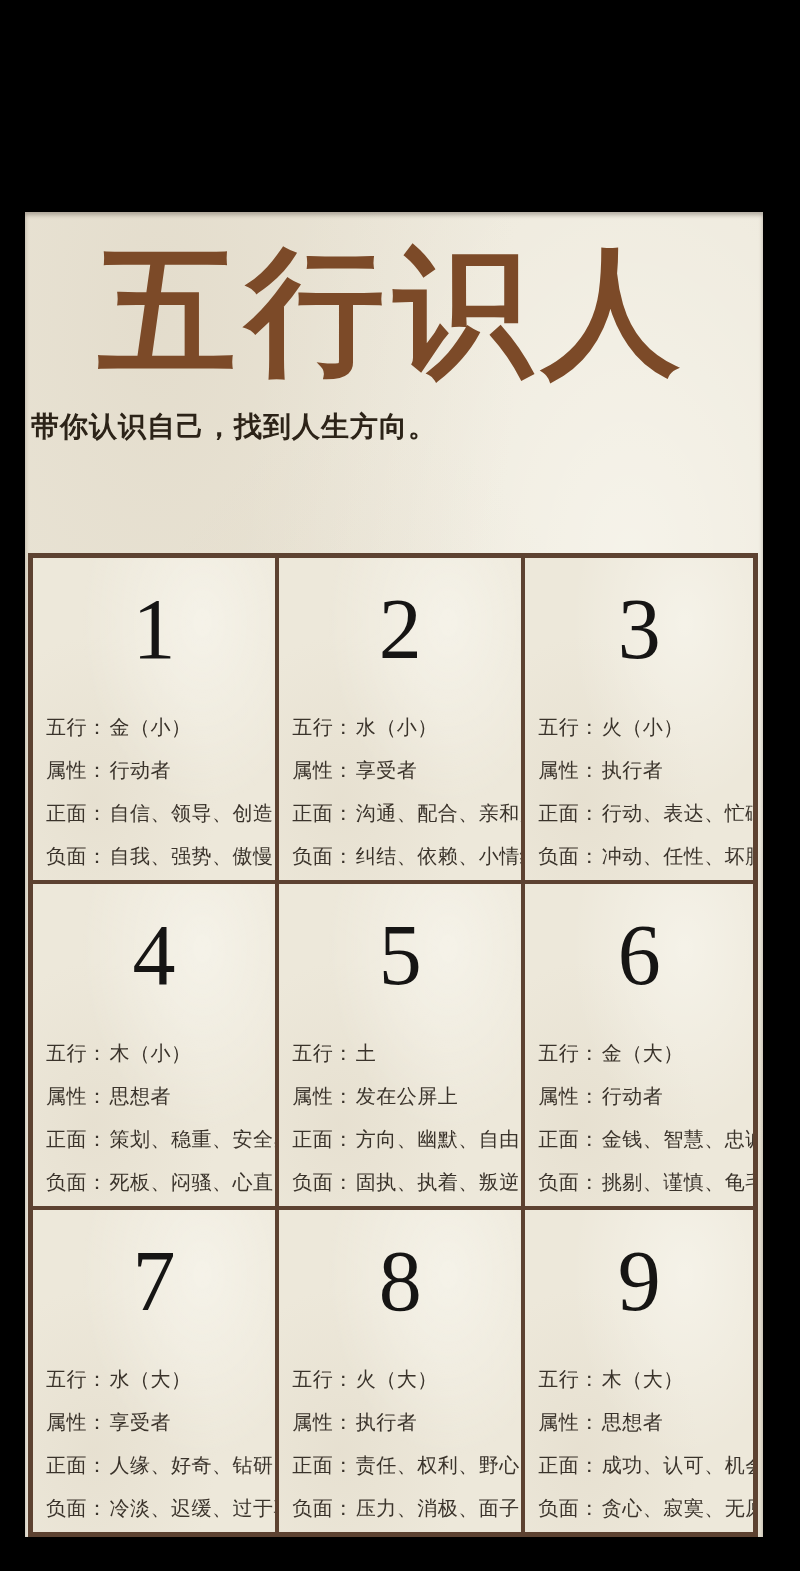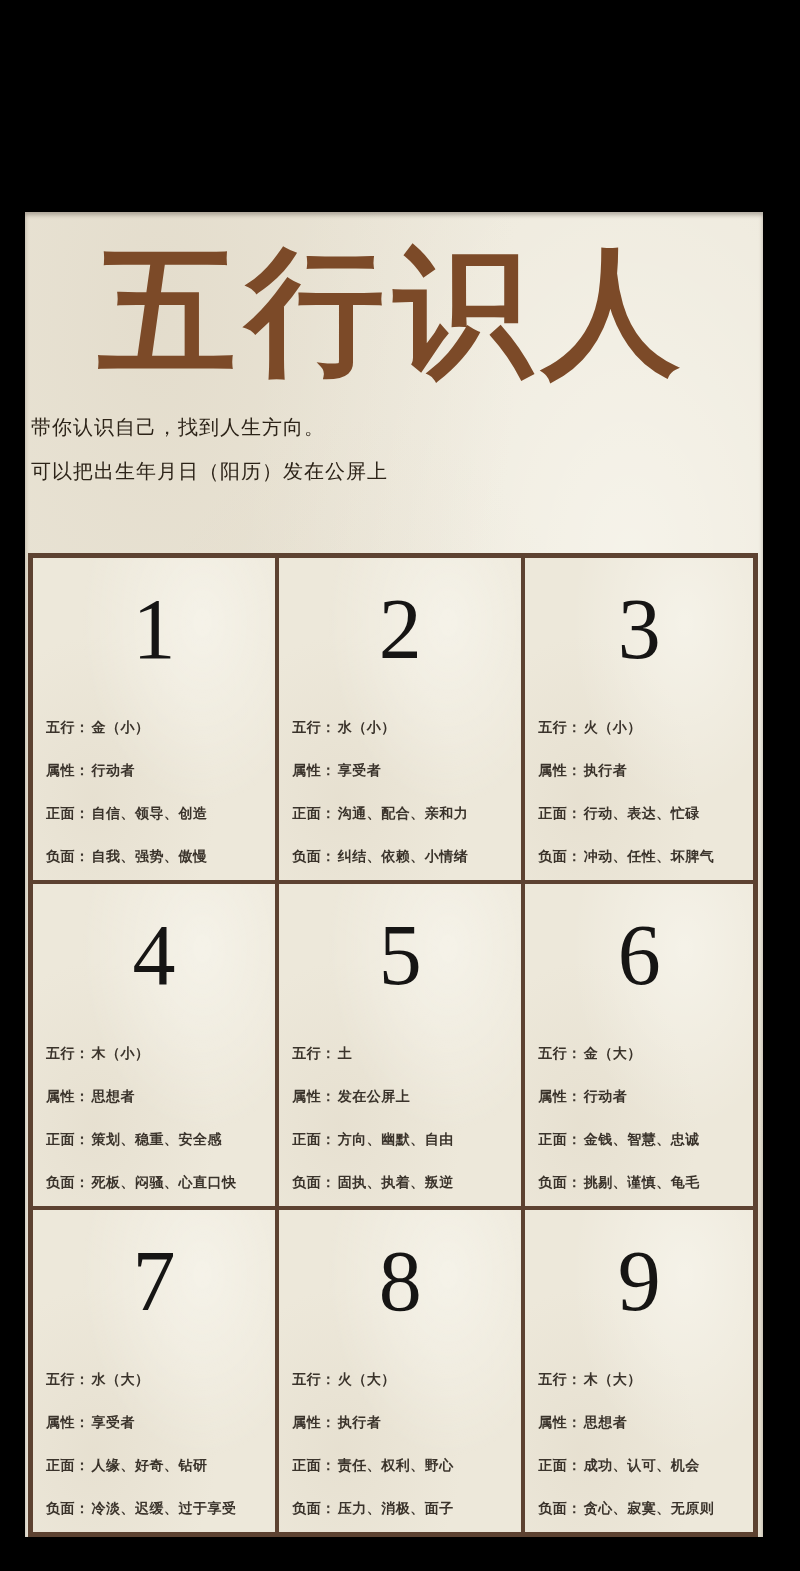--- a/index.html
+++ b/index.html
@@ -40,23 +40,23 @@
     font-weight: 700;
     letter-spacing: 10px;
     color: #7c4a28;
     white-space: nowrap;
   }
   .intro {
     margin: 14px 0 0 6px;
     padding: 0;
   }
   .intro-line {
-    font-size: 20px;
+    font-size: 28px;
     line-height: 44px;
-    font-weight: 400;
+    font-weight: 700;
     color: #2c2318;
     letter-spacing: 1px;
     white-space: nowrap;
   }
   .grid {
     position: absolute;
     left: 3px;
     top: 341px;
     width: 730px;
     height: 984px;
@@ -87,38 +87,37 @@
     font-weight: 500;
     margin-bottom: 34px;
   }
   .cell-line {
     height: 43px;
     display: flex;
     align-items: center;
     padding-left: 13px;
     white-space: nowrap;
     overflow: hidden;
-    font-size: 14px;
+    font-size: 20px;
     color: #3a332b;
-    font-weight: 700;
+    font-weight: 400;
     letter-spacing: 0.5px;
   }
   .cell-line .lbl { margin-right: 2px; }
 </style>
 </head>
 <body>
 
 <div class="stage">
   <div class="paper">
 
     <h1 class="main-title">五行识人</h1>
 
     <div class="intro">
       <div class="intro-line">带你认识自己，找到人生方向。</div>
-      <div class="intro-line">可以把出生年月日（阳历）发在公屏上</div>
     </div>
 
     <div class="grid">
 
       <div class="cell">
         <div class="cell-number">1</div>
         <div class="cell-line">
             <span class="lbl">五行：</span>
             <span class="val">金（小）</span>
           </div>

